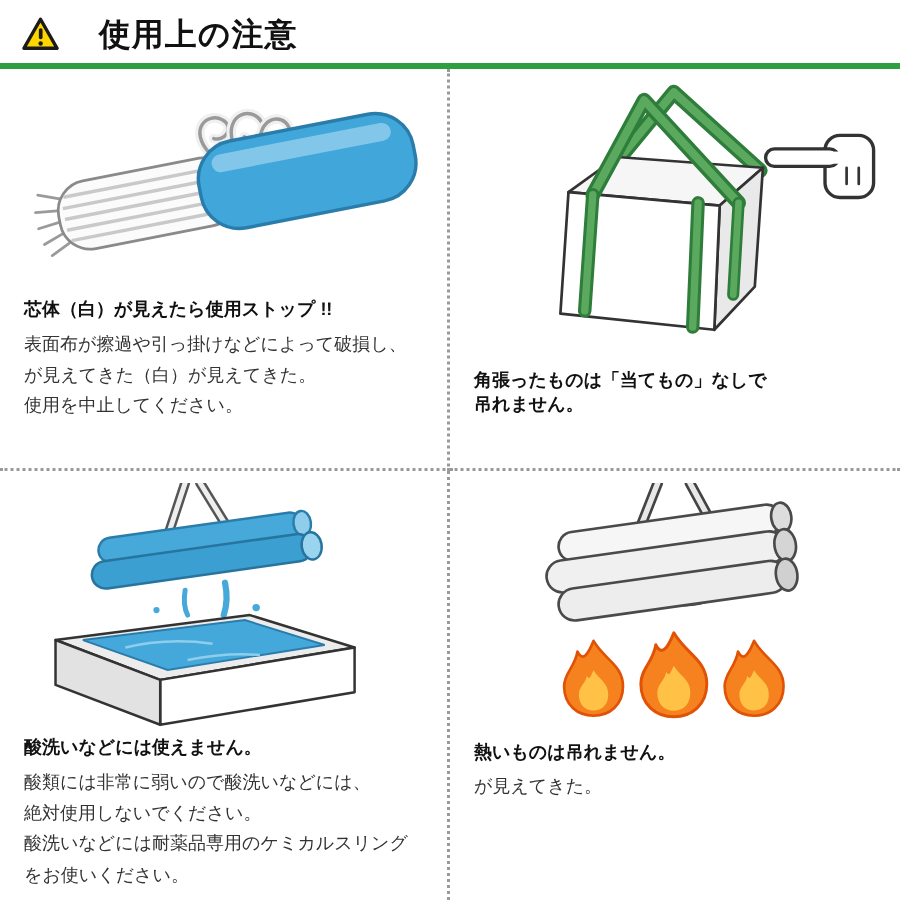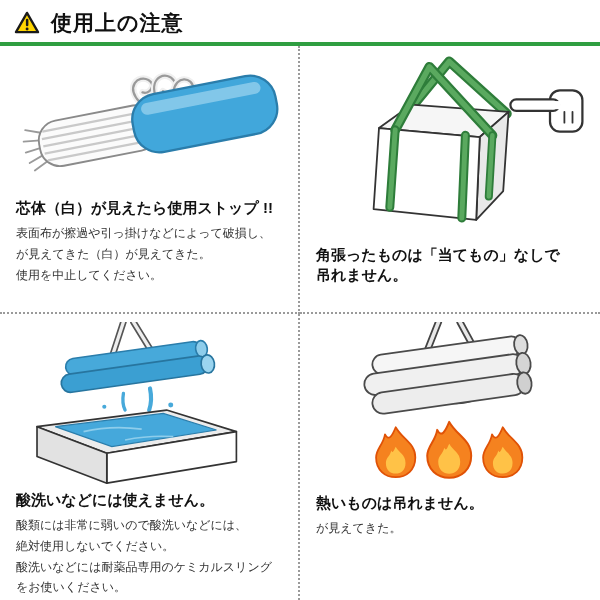--- a/index.html
+++ b/index.html
@@ -2,37 +2,37 @@
 <html><head>
 <meta charset="utf-8">
 <style>
   html,body{margin:0;padding:0;background:#fff;}
   .page{
     width:600px;height:600px;overflow:hidden;background:#fff;
     font-family:"Liberation Sans","DejaVu Sans",sans-serif;color:#222;
     box-sizing:border-box;
   }
   header{
-    display:flex;align-items:center;gap:11px;
+    display:flex;align-items:center;gap:26px;
     padding:10px 14px 7px 14px;
     border-bottom:4px solid #2f9e41;
     box-sizing:border-box;height:46px;
   }
   header h1{margin:0;font-size:21px;font-weight:bold;color:#111;letter-spacing:1px;}
   .warn{display:inline-flex;line-height:0;}
   .grid{
     display:grid;grid-template-columns:300px 300px;grid-template-rows:268px 286px;
   }
   .panel{box-sizing:border-box;padding:8px 14px 0 16px;overflow:hidden;}
   .panel.tl{border-right:2px dotted #9a9a9a;border-bottom:2px dotted #9a9a9a;}
   .panel.tr{border-bottom:2px dotted #9a9a9a;}
   .panel.bl{border-right:2px dotted #9a9a9a;}
   .illo{text-align:center;line-height:0;}
   .panel-heading{
-    margin:6px 0 5px 0;font-size:15px;font-weight:bold;color:#111;line-height:1.35;
+    margin:6px 0 5px 0;font-size:12px;font-weight:bold;color:#111;line-height:1.35;
   }
   .panel-body{margin:2px 0 0 0;font-size:12px;color:#333;line-height:1.72;}
   .bl{display:block;}
   .hl{display:block;}
 </style>
 </head>
 <body>
 
 <div class="page">
 

